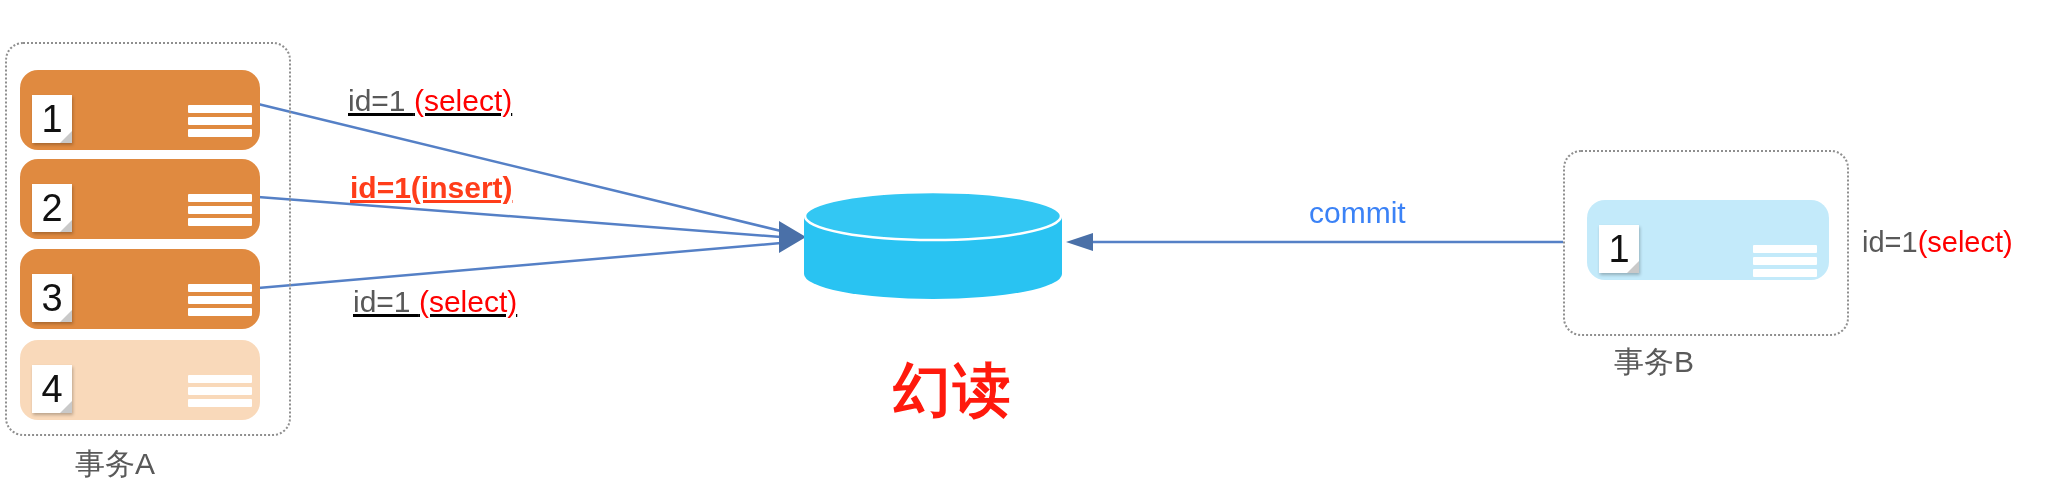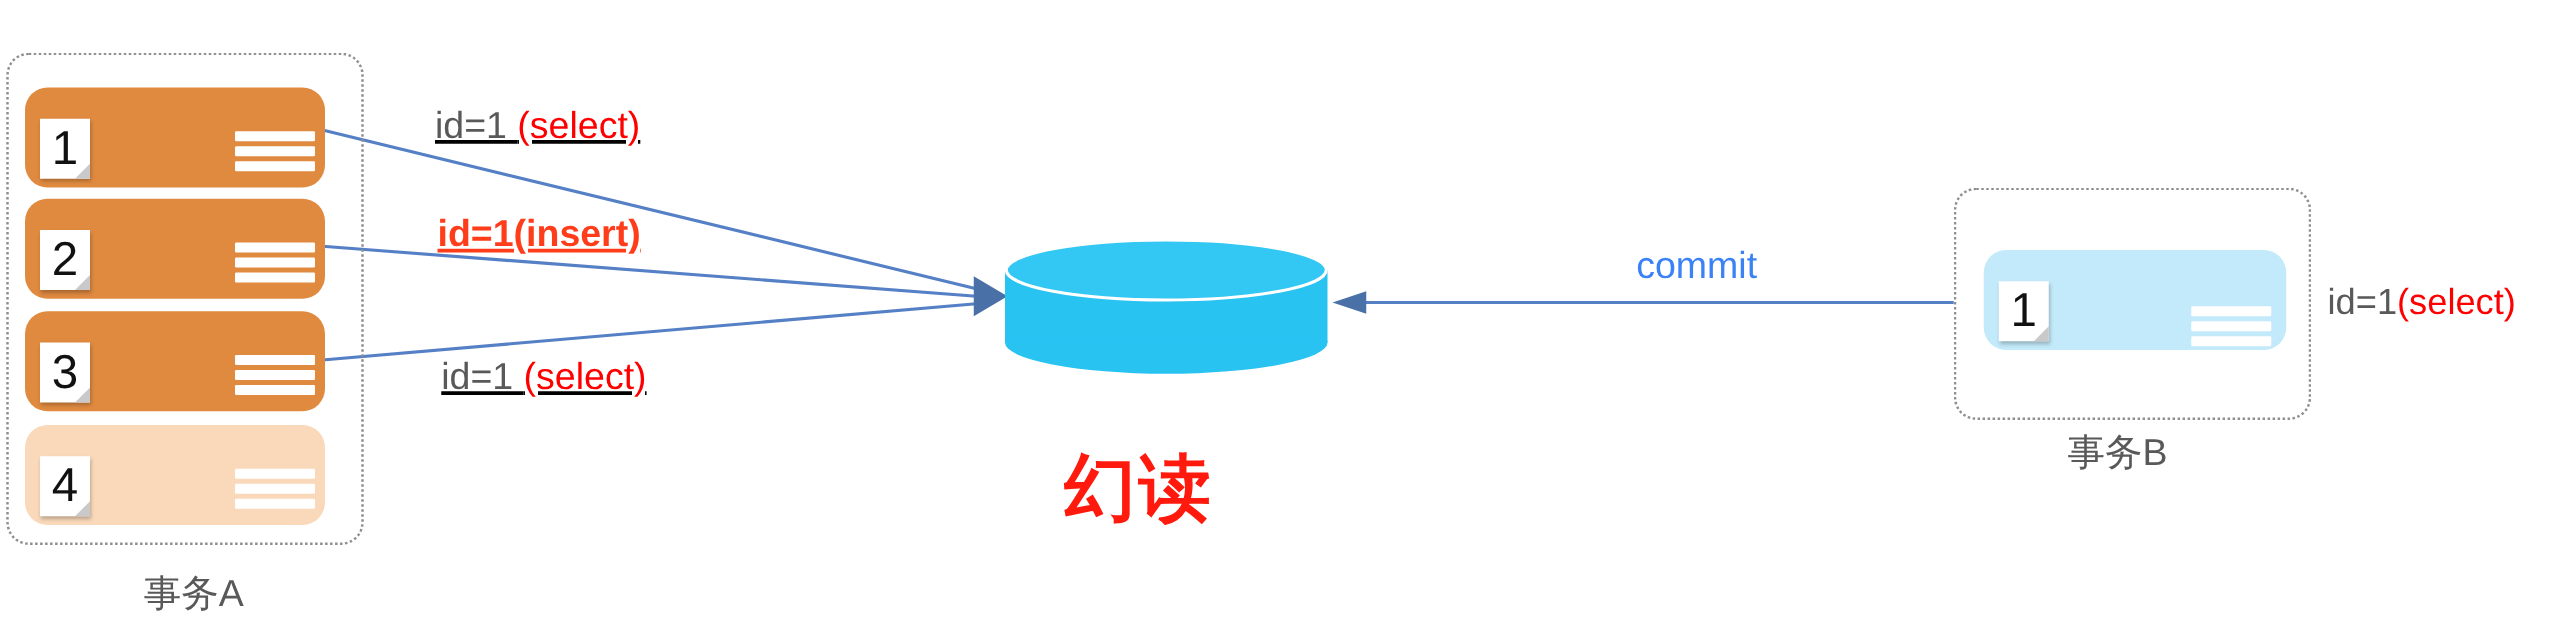--- a/index.html
+++ b/index.html
@@ -49,26 +49,26 @@
   .lbl{position:absolute;z-index:4;white-space:nowrap;}
   .gray{color:#595959;}
   .red{color:#ff0000;}
   .edge-lbl{font-size:30px;text-decoration:underline;}
   .lbl-select1{left:348px;top:84px;}
   .lbl-insert-a{left:350px;top:171px;font-weight:bold;color:#ff3d1a;}
   .lbl-select2{left:353px;top:285px;}
   .lbl-commit{left:1277px;top:196px;font-size:30px;color:#3b82f6;margin-left:32px;}
   .lbl-insert-b{left:1862px;top:226px;font-size:29px;}
 
-  .tx-label{position:absolute;z-index:4;font-size:30px;color:#595959;text-align:center;}
-  .tx-a{left:75px;top:444px;width:160px;margin-top:11px;}
+  .tx-label{position:absolute;z-index:4;font-size:30px;color:#595959;text-align:left;}
+  .tx-a{left:75px;top:444px;width:160px;}
   .tx-b{left:1614px;top:342px;width:160px;}
 
   .title{
-    position:absolute;left:806px;top:352px;width:210px;z-index:4;text-align:center;
+    position:absolute;left:848px;top:352px;width:210px;z-index:4;text-align:center;
     color:#ff1a0d;font-size:58px;font-weight:bold;letter-spacing:2px;
   }
 </style>
 </head>
 <body>
 
 <div class="canvas">
 
   <svg class="wires" width="2047" height="503" viewBox="0 0 2047 503">
     <line x1="258" y1="104" x2="781" y2="231" stroke="#5580c6" stroke-width="2.5"></line>

